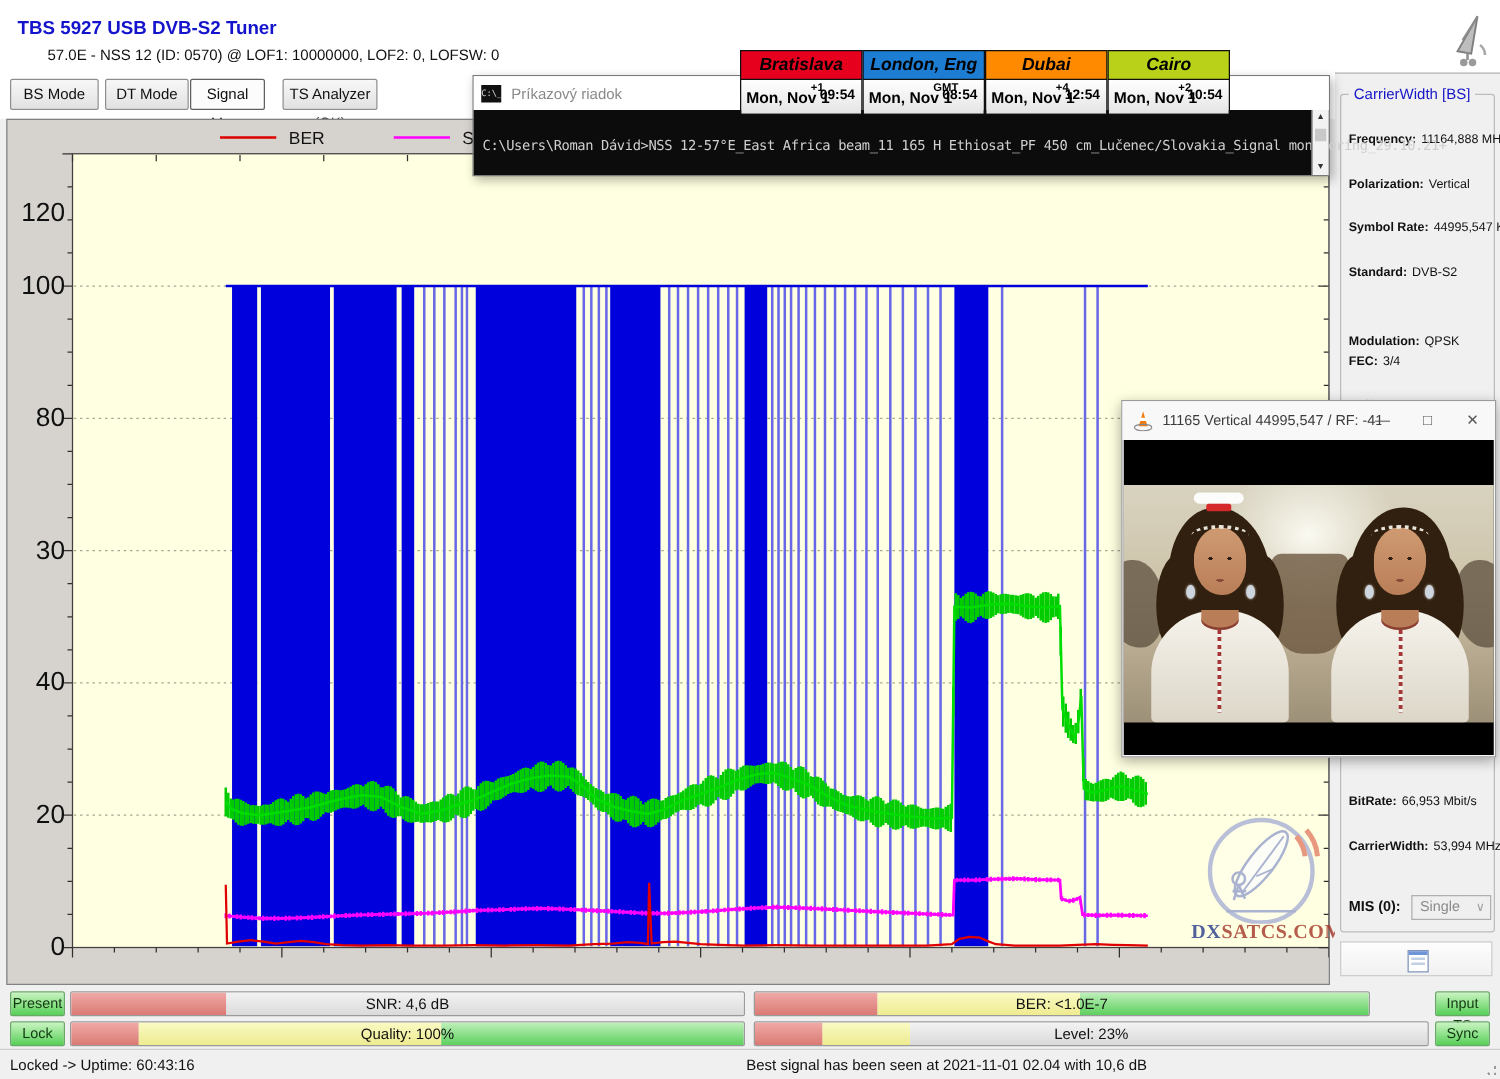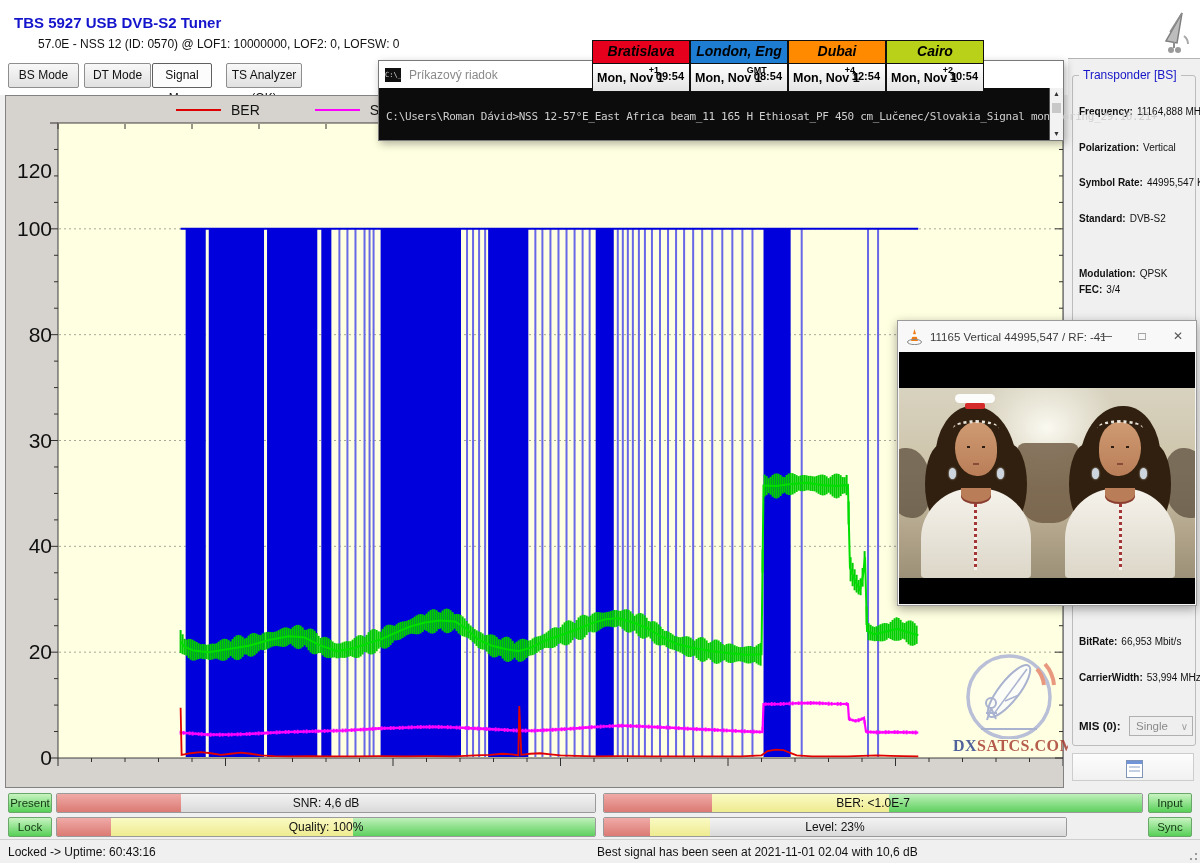--- a/index.html
+++ b/index.html
@@ -951,21 +951,21 @@
         <path d="M84 18 q6 7 7 16" fill="none" stroke="#e4826a" stroke-width="4"></path>
         <path d="M92 13 q8 9 9 21" fill="none" stroke="#e4826a" stroke-width="4"></path>
         <path d="M28 78 h56" stroke="#97a2cc" stroke-width="2"></path>
       </svg>
       <div class="wm-text"><span class="dx">DX</span><span class="rest">SATCS.COM</span></div>
     </div>
   </div>
 
   <div class="rpanel">
     <div class="gbox">
-      <div class="gbox-label">Transponder [BS]</div>
+      <div class="gbox-label">CarrierWidth [BS]</div>
       <div id="trows">
           <div class="trow" style="top: 30px;">
             <span class="l">Frequency:</span>
             <span class="v">11164,888 MHz</span>
           </div>
           <div class="trow" style="top: 65.5px;">
             <span class="l">Polarization:</span>
             <span class="v">Vertical</span>
           </div>
           <div class="trow" style="top: 101px;">
@@ -1108,33 +1108,33 @@
   <div class="sbtn" style="left:8px;top:793px">Present</div>
   <div class="sbtn" style="left:8px;top:817px">Lock</div>
   <div class="sbtn" style="left:1148px;top:793px">Input TS</div>
   <div class="sbtn" style="left:1148px;top:817px">Sync TS</div>
 
   <div class="bar" id="bar-snr" style="left:56px;top:793px;width:540px">
       <div class="blabel">SNR: 4,6 dB</div>
       <div class="zone" style="left: 0%; width: 23%; background: linear-gradient(rgb(240, 170, 166), rgb(219, 122, 116));"></div>
       <div class="zone" style="left: 23%; width: 77%; background: linear-gradient(rgb(243, 243, 243), rgb(218, 218, 218));"></div>
     </div>
-  <div class="bar" id="bar-ber" style="left:603px;top:793px;width:540px">
+  <div class="bar" id="bar-ber" style="left:603px;top:793px;width:493px">
       <div class="blabel">BER: &lt;1.0E-7</div>
       <div class="zone" style="left: 0%; width: 20%; background: linear-gradient(rgb(240, 170, 166), rgb(219, 122, 116));"></div>
       <div class="zone" style="left: 20%; width: 33%; background: linear-gradient(rgb(250, 250, 196), rgb(238, 235, 144));"></div>
       <div class="zone" style="left: 53%; width: 47%; background: linear-gradient(rgb(191, 240, 186), rgb(94, 208, 94));"></div>
     </div>
   <div class="bar" id="bar-quality" style="left:56px;top:817px;width:540px">
       <div class="blabel">Quality: 100%</div>
       <div class="zone" style="left: 0%; width: 10%; background: linear-gradient(rgb(240, 170, 166), rgb(219, 122, 116));"></div>
       <div class="zone" style="left: 10%; width: 45%; background: linear-gradient(rgb(250, 250, 196), rgb(238, 235, 144));"></div>
       <div class="zone" style="left: 55%; width: 45%; background: linear-gradient(rgb(191, 240, 186), rgb(94, 208, 94));"></div>
     </div>
-  <div class="bar" id="bar-level" style="left:603px;top:817px;width:464px">
+  <div class="bar" id="bar-level" style="left:603px;top:817px;width:540px">
       <div class="blabel">Level: 23%</div>
       <div class="zone" style="left: 0%; width: 10%; background: linear-gradient(rgb(240, 170, 166), rgb(219, 122, 116));"></div>
       <div class="zone" style="left: 10%; width: 13%; background: linear-gradient(rgb(250, 250, 196), rgb(238, 235, 144));"></div>
       <div class="zone" style="left: 23%; width: 77%; background: linear-gradient(rgb(243, 243, 243), rgb(218, 218, 218));"></div>
     </div>
 
   <div class="statusbar">
     <div class="sl">Locked -&gt; Uptime: 60:43:16</div>
     <div class="sc">Best signal has been seen at 2021-11-01 02.04 with 10,6 dB</div>
     <div class="grip"></div>

